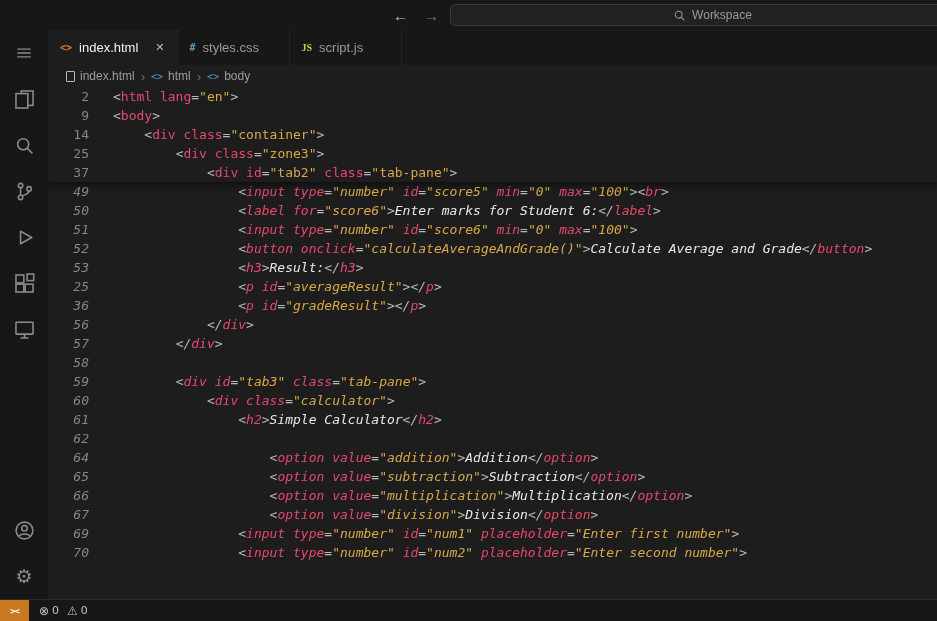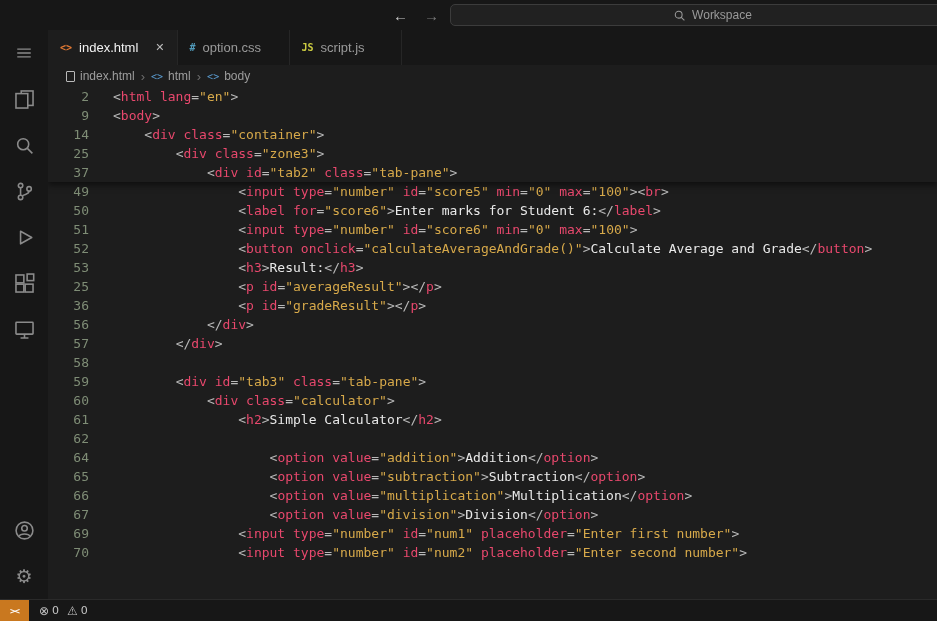--- a/index.html
+++ b/index.html
@@ -48,21 +48,21 @@
     color:#9d9d9d; font-size:12px; background:var(--editor); flex:none; }
   .bc-item{ display:flex; align-items:center; gap:5px; }
   .bc-sep{ color:#6d6d6d; font-size:13px; }
   .bc-file{ width:9px; height:11px; border:1px solid #b9b9b9; border-radius:1px; display:inline-block; }
   .bc-el{ font-family:"DejaVu Sans Mono",monospace; font-size:10px; color:#5a9bd0; }
 
   
   .editor{ flex:1; overflow:hidden; display:flex; flex-direction:column;
     font-family:"DejaVu Sans Mono","Liberation Mono",monospace; font-size:13px; background:var(--editor); }
   .sticky{ flex:none; position:relative; z-index:2; background:var(--editor); box-shadow:0 3px 6px rgba(0,0,0,0.5); }
-  .code{ flex:1; overflow:hidden; }
+  .code{ flex:1; overflow:hidden;font-style:italic; }
   .code-row{ height:19px; line-height:19px; display:flex; }
   .ln{ width:65px; flex:none; text-align:right; padding-right:24px; color:var(--ln); font-size:13px; }
   .cd{ flex:1; white-space:pre; overflow:hidden; color:var(--txt); }
   .tk-pn{ color:var(--pn); }
   .tk-tag{ color:var(--tag); }
   .tk-attr{ color:var(--attr); }
   .tk-str{ color:var(--str); }
   .tk-txt{ color:var(--txt); }
 
   
@@ -155,24 +155,24 @@
 
     <div class="editor-col">
       <div class="tabbar" id="tabbar">
           <div class="tab active">
             <span class="file-icon" style="color: rgb(227, 121, 51);">&lt;&gt;</span>
             <span>index.html</span>
             <span class="tab-close">✕</span>
           </div>
           <div class="tab">
             <span class="file-icon" style="color: rgb(81, 154, 186);">#</span>
-            <span>option.css</span>
+            <span>styles.css</span>
           </div>
           <div class="tab">
-            <span class="file-icon" style="color: rgb(203, 203, 65);">JS</span>
+            <span class="file-icon" style="color: rgb(203, 203, 65); font-family: Liberation Serif, serif;">JS</span>
             <span>script.js</span>
           </div>
         </div>
       <div class="breadcrumb" id="breadcrumb">
           <span class="bc-item">
             <span class="bc-file"></span>
             <span>index.html</span>
           </span>
           <span class="bc-sep">›</span>
           <span class="bc-item">

